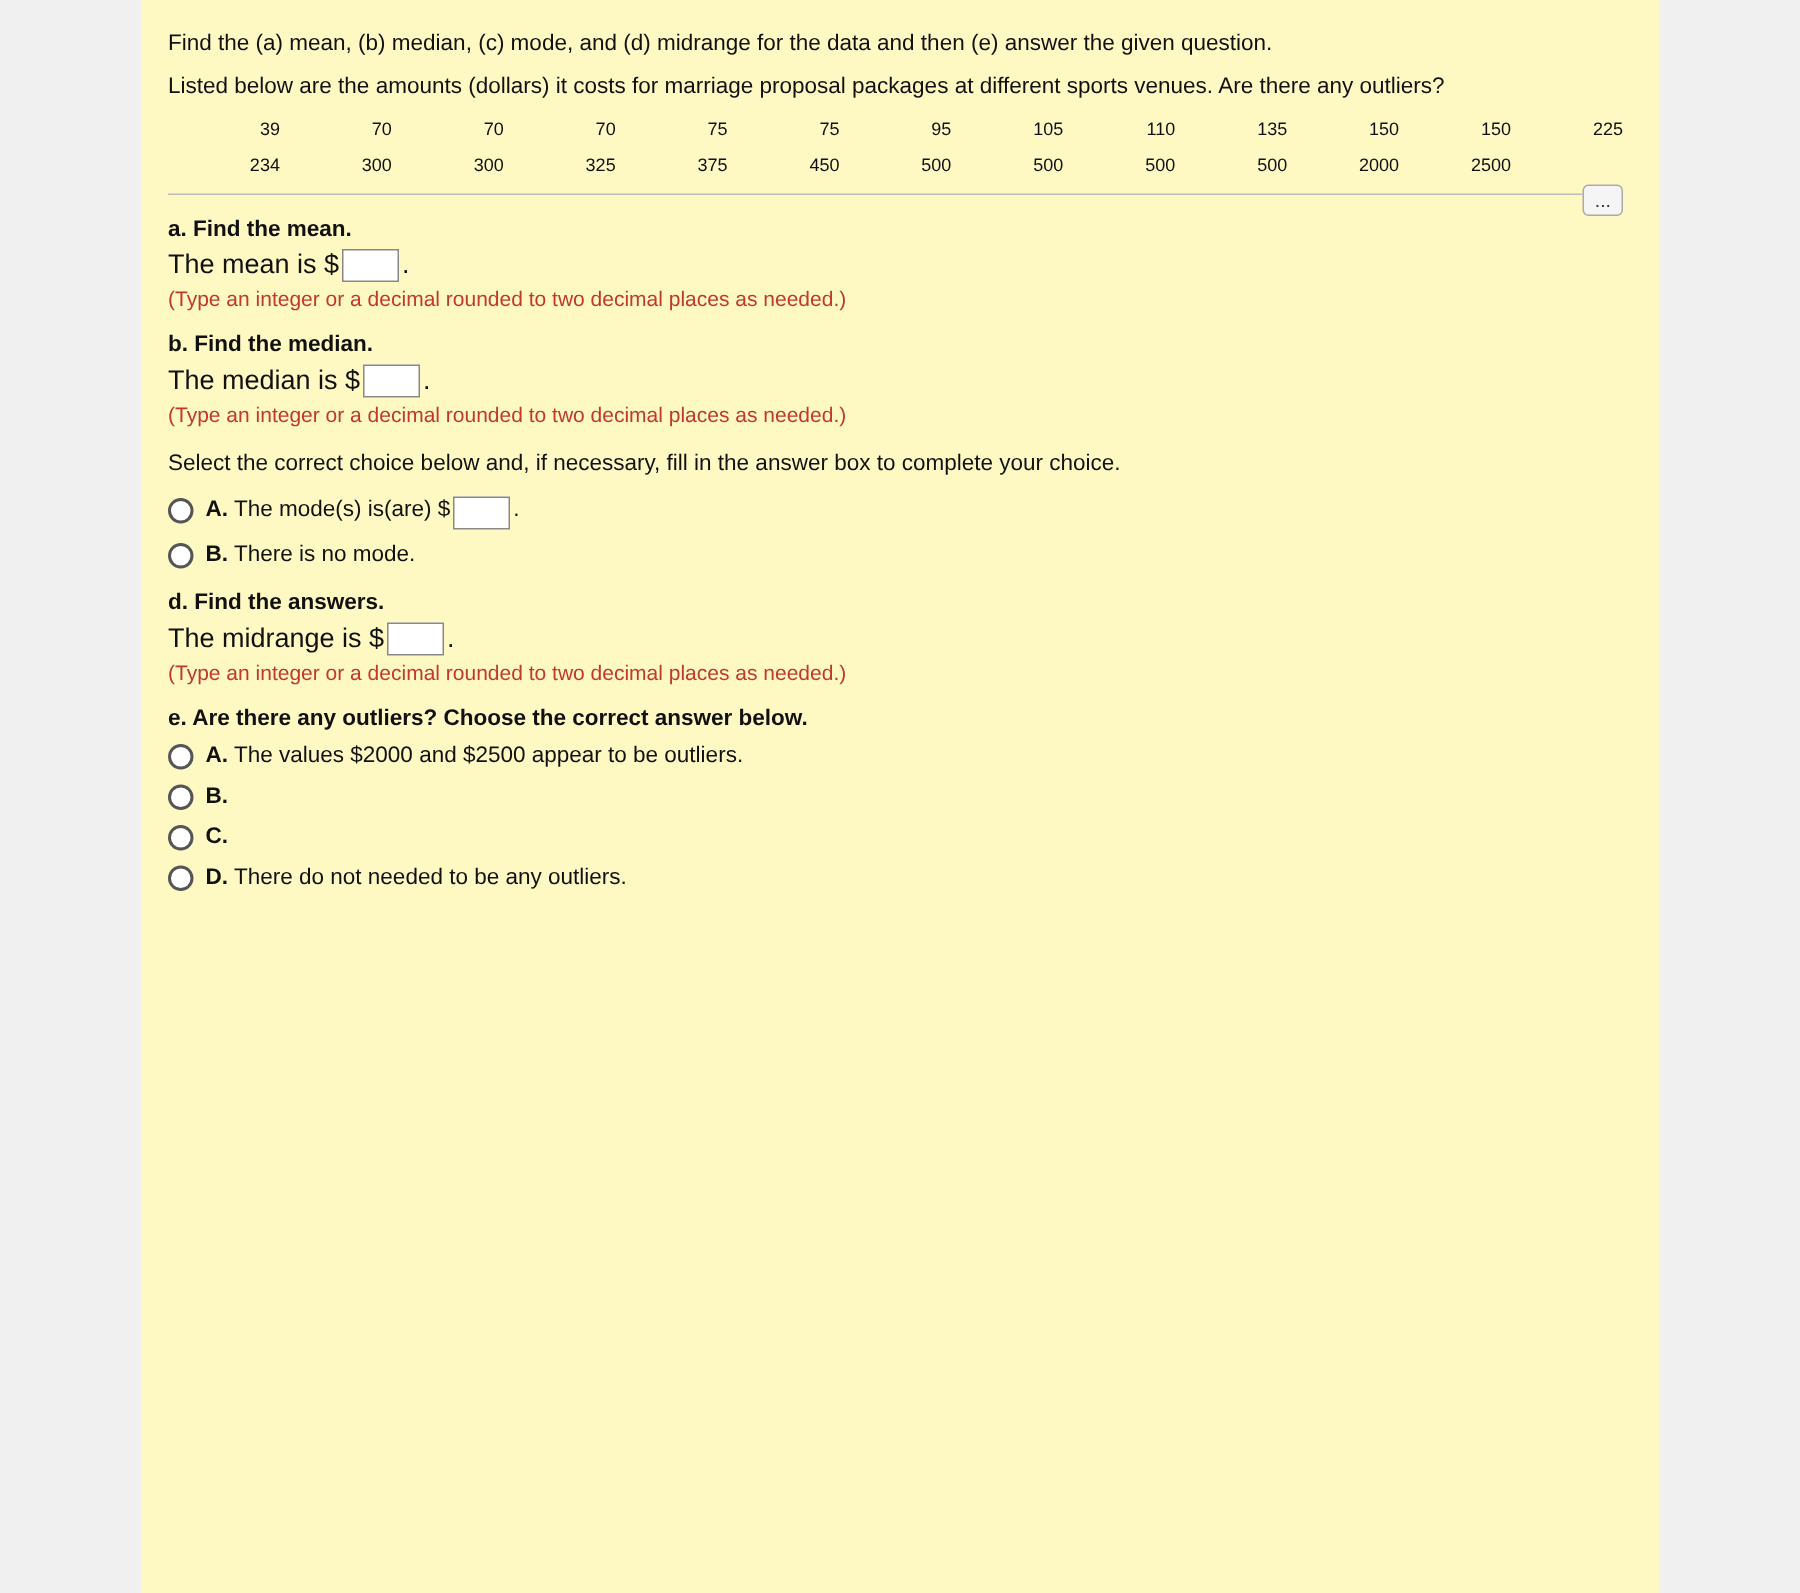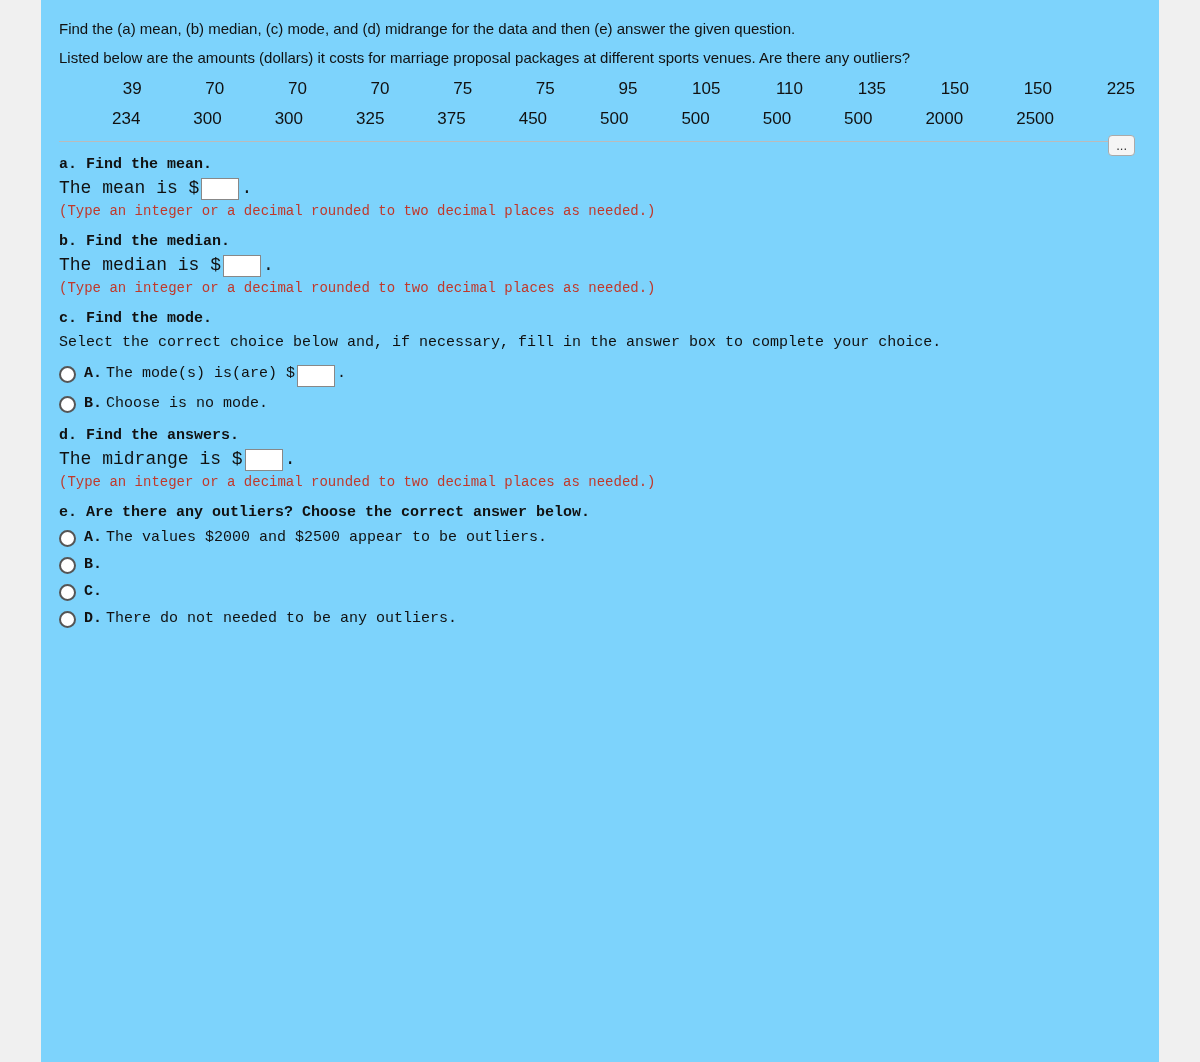--- a/index.html
+++ b/index.html
@@ -7,38 +7,38 @@
       font-family: Arial, sans-serif;
       font-size: 15px;
       background: #f0f0f0;
       display: flex;
       justify-content: center;
       align-items: flex-start;
       min-height: 1062px;
       padding: 0;
     }
     .page-container {
-      width: 1118px;
+      width: 1012px;
       min-height: 1062px;
-      background: #7dd3fc;
+      background: #fef9c3;
       padding: 18px 24px 30px 18px;
       position: relative;
     }
     .question-text {
       font-size: 15px;
       line-height: 1.5;
       margin-bottom: 6px;
       color: #111;
     }
     .data-grid {
       display: grid;
       grid-template-columns: repeat(13, auto);
       gap: 0 18px;
       margin: 10px 0 10px 18px;
-      font-size: 17px;
+      font-size: 12px;
       color: #111;
     }
     .data-grid span {
       text-align: right;
       min-width: 28px;
     }
     hr.divider {
       border: none;
       border-top: 1px solid #bbb;
       margin: 12px 0 14px 0;
@@ -75,21 +75,20 @@
       vertical-align: middle;
       background: #fff;
     }
     .hint-text {
       color: #c0392b;
       font-size: 14px;
       margin-bottom: 10px;
     }
     .section-block {
       margin-bottom: 14px;
-      font-family: Liberation Mono, monospace;
     }
     .radio-option {
       display: flex;
       align-items: flex-start;
       margin-bottom: 8px;
       font-size: 15px;
       color: #111;
     }
     .radio-circle {
       width: 17px;
@@ -181,35 +180,34 @@
     <p class="section-label">b. Find the median.</p>
     <div class="answer-line">
       <span>The median is $</span>
       <span class="answer-box"></span>
       <span>.</span>
     </div>
     <p class="hint-text">(Type an integer or a decimal rounded to two decimal places as needed.)</p>
   </div>
 
   <div class="section-block">
-    <p class="section-label">c. Find the mode.</p>
     <p class="question-text" style="margin-bottom:10px;">Select the correct choice below and, if necessary, fill in the answer box to complete your choice.</p>
 
     <div class="radio-option">
       <span class="radio-circle"></span>
       <span class="radio-label">A.</span>
       <span>The mode(s) is(are) $</span>
       <span class="answer-box"></span>
       <span>.</span>
     </div>
 
     <div class="radio-option">
       <span class="radio-circle"></span>
       <span class="radio-label">B.</span>
-      <span>Choose is no mode.</span>
+      <span>There is no mode.</span>
     </div>
   </div>
 
   <div class="section-block">
     <p class="section-label">d. Find the answers.</p>
     <div class="answer-line">
       <span>The midrange is $</span>
       <span class="answer-box"></span>
       <span>.</span>
     </div>

